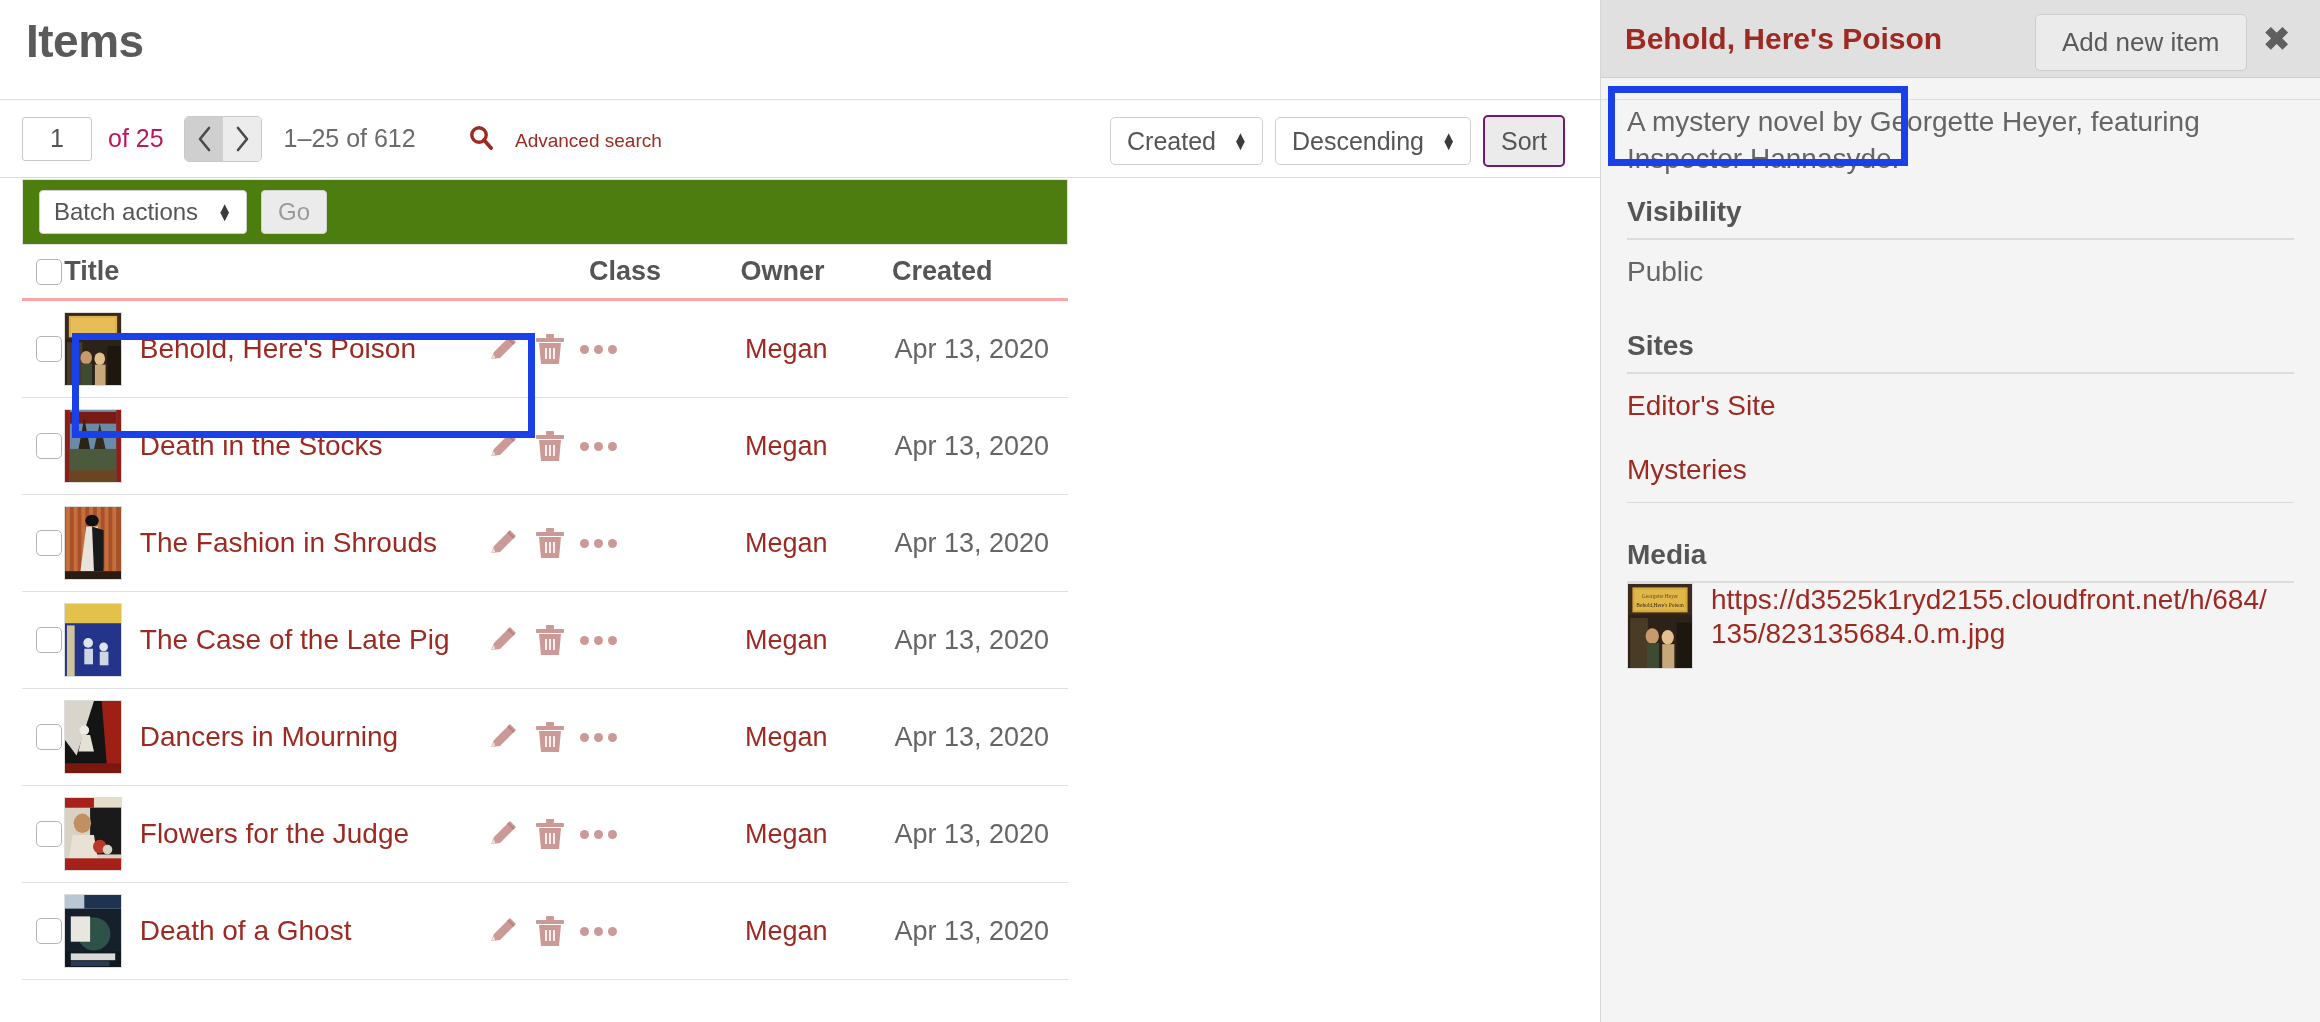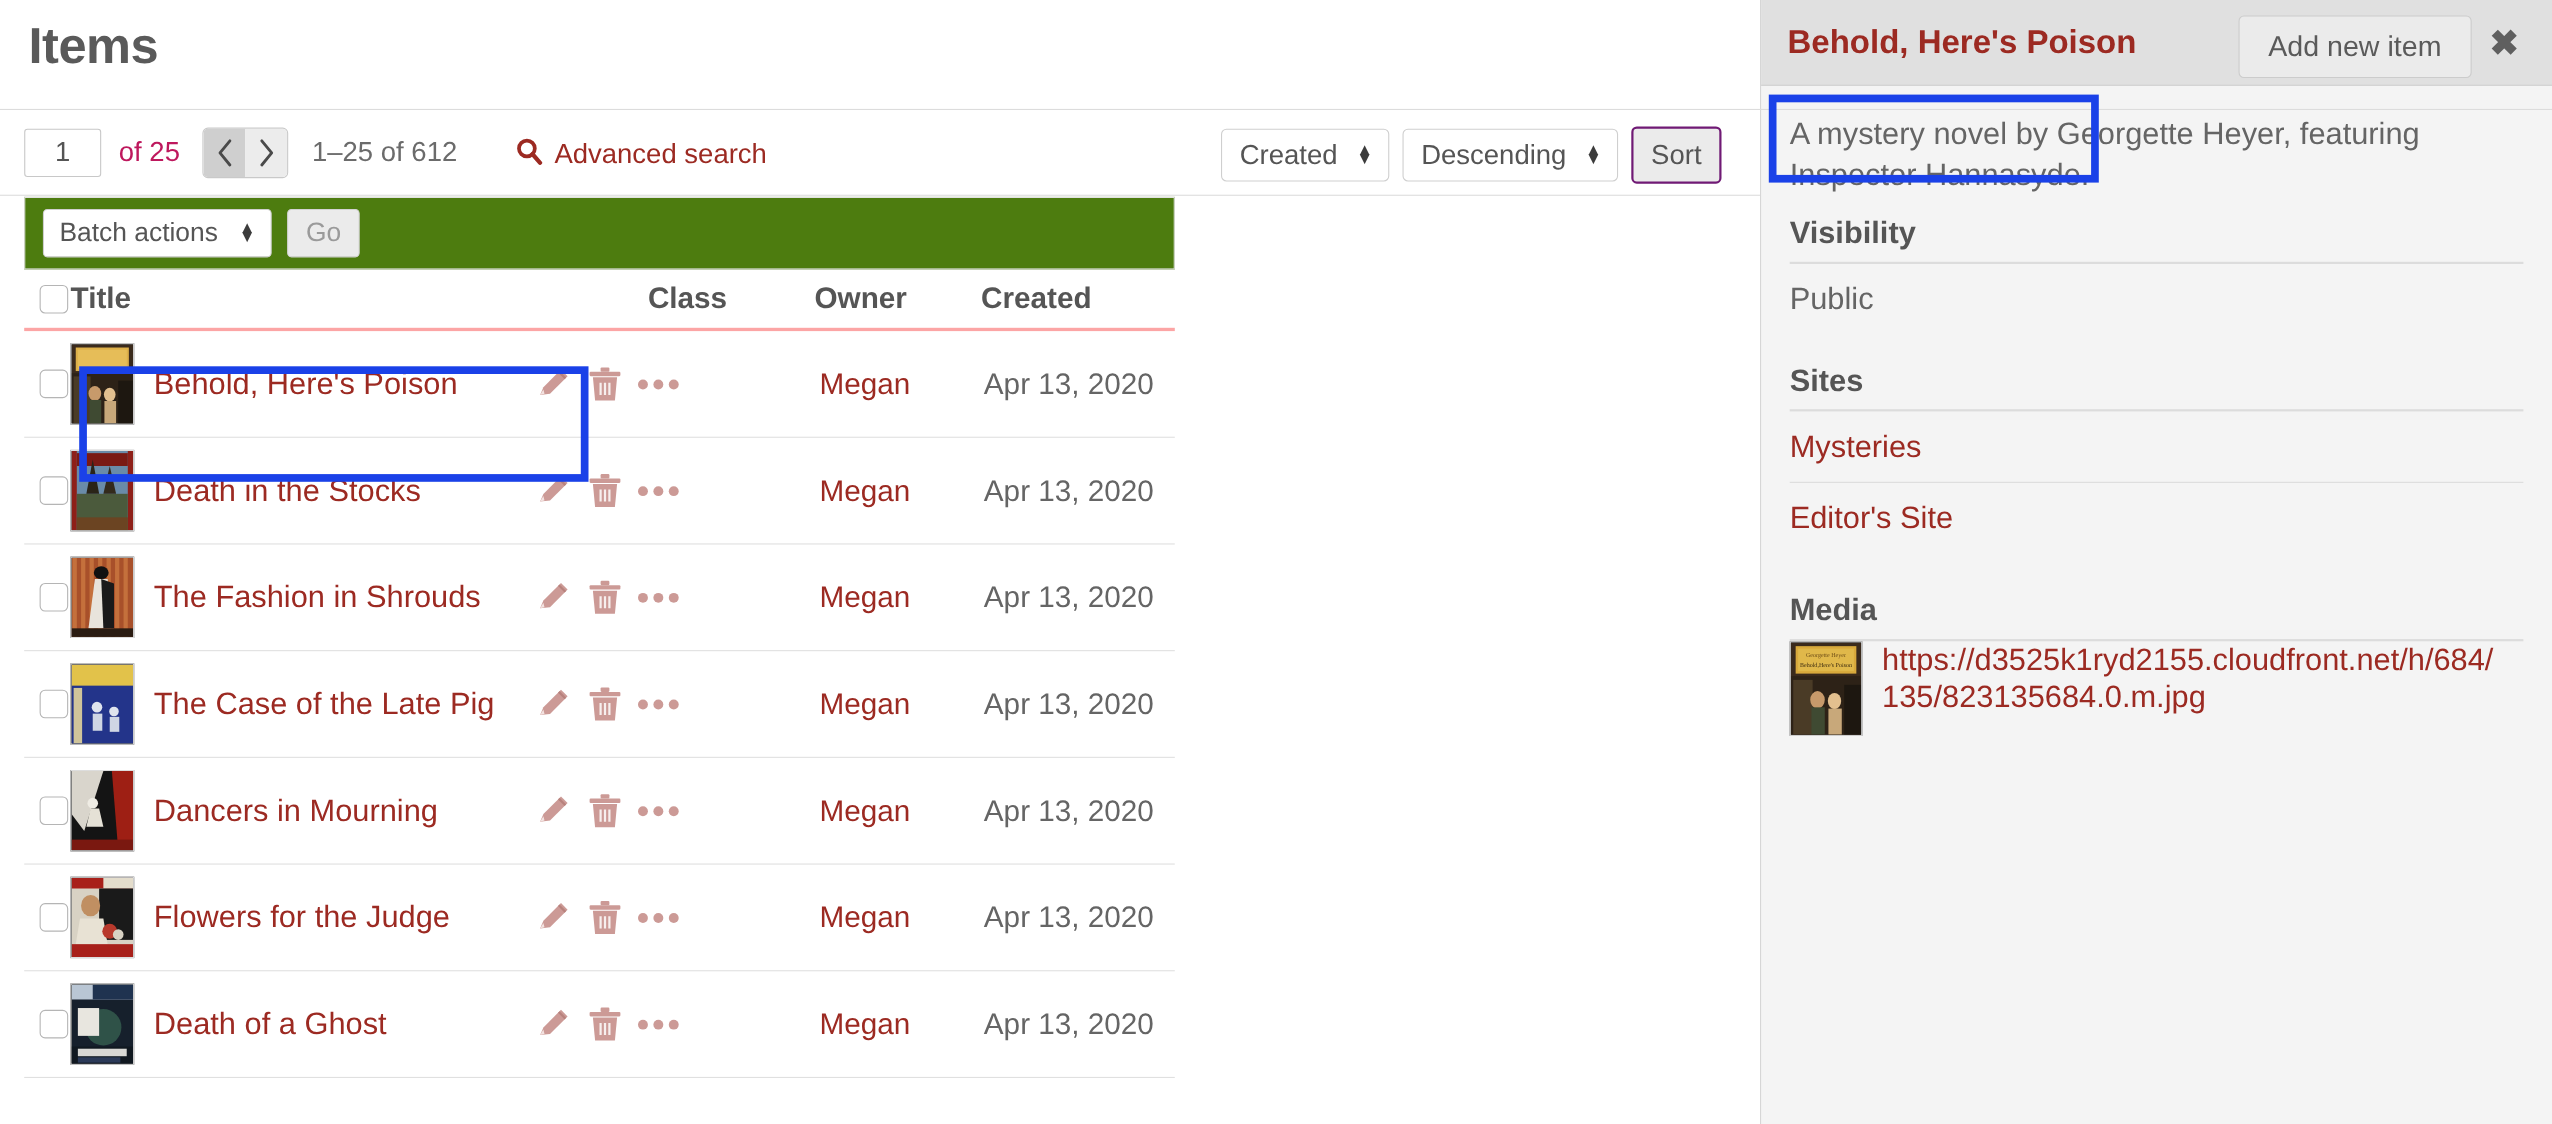--- a/index.html
+++ b/index.html
@@ -59,22 +59,22 @@
   }
   .pager-btn {
     width: 38px; height: 44px; display:flex; align-items:center; justify-content:center;
     font-size: 26px; color:#4a4a4a; cursor:pointer;
   }
   .pager-btn.prev { background:#cfcfcf; }
   .pager-btn.next { background:#ececec; }
   .range-count { margin-left: 22px; font-size: 25px; color:#6b6b6b; }
   .adv-search {
     position:absolute; left: 468px; top: 24px;
-    display:flex; align-items:center; gap:10px;
-    color:#9c2a22; font-size: 25px; cursor:pointer;
+    display:flex; align-items:center; gap:21px;
+    color:#9c2a22; font-size: 19px; cursor:pointer;
   }
   .adv-search .mag { font-weight:bold; font-size: 26px; }
   .sort-group { position:absolute; left: 1110px; top: 15px; display:flex; align-items:center; gap:12px; }
   .sel {
     position:relative; height: 48px;
     border:1px solid #cfcfcf; border-radius:5px; background:#fff;
     display:flex; align-items:center; padding: 0 46px 0 16px;
     font-size: 25px; color:#555; cursor:pointer;
   }
   .sel .arrows {
@@ -635,22 +635,22 @@
     </div>
     <div class="sb-body">
       <div class="sb-desc">A mystery novel by Georgette Heyer, featuring Inspector Hannasyde.</div>
 
       <div class="sb-h">Visibility</div>
       <div class="hr"></div>
       <div class="sb-val">Public</div>
 
       <div class="sb-h">Sites</div>
       <div class="hr"></div>
+      <div class="sb-link">Editor's Site</div>
       <div class="sb-link bordered">Mysteries</div>
-      <div class="sb-link">Editor's Site</div>
 
       <div class="sb-h" style="margin-top:36px;">Media</div>
       <div class="hr"></div>
       <div class="media-row">
         <div class="media-thumb">
           <svg viewBox="0 0 58 74" preserveAspectRatio="none">
             <rect width="58" height="74" fill="#3a2a1c"></rect>
             <rect x="4" y="3" width="50" height="22" fill="#d8a93c"></rect>
             <rect x="6" y="5" width="46" height="18" fill="#e0b84a"></rect>
             <text x="29" y="12" font-size="5" fill="#6b4b16" text-anchor="middle" font-family="serif">Georgette Heyer</text>

